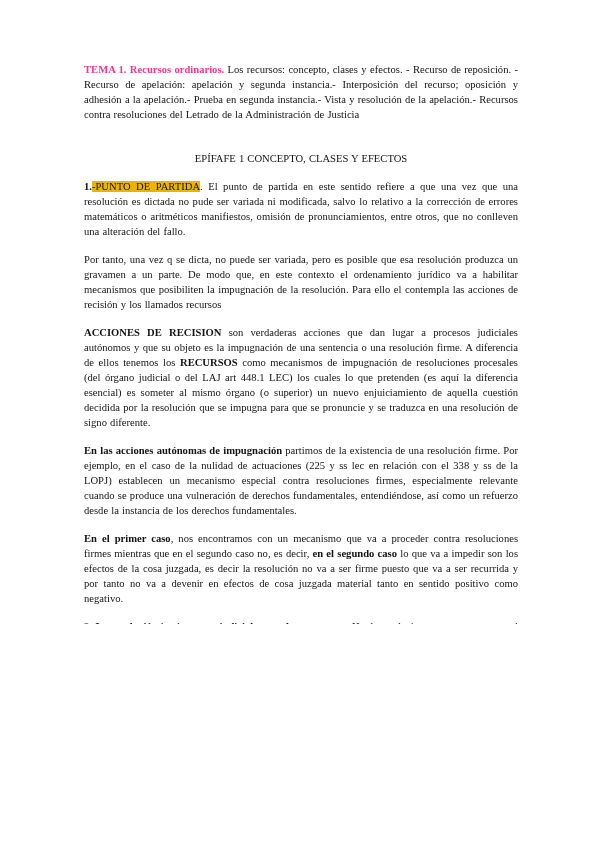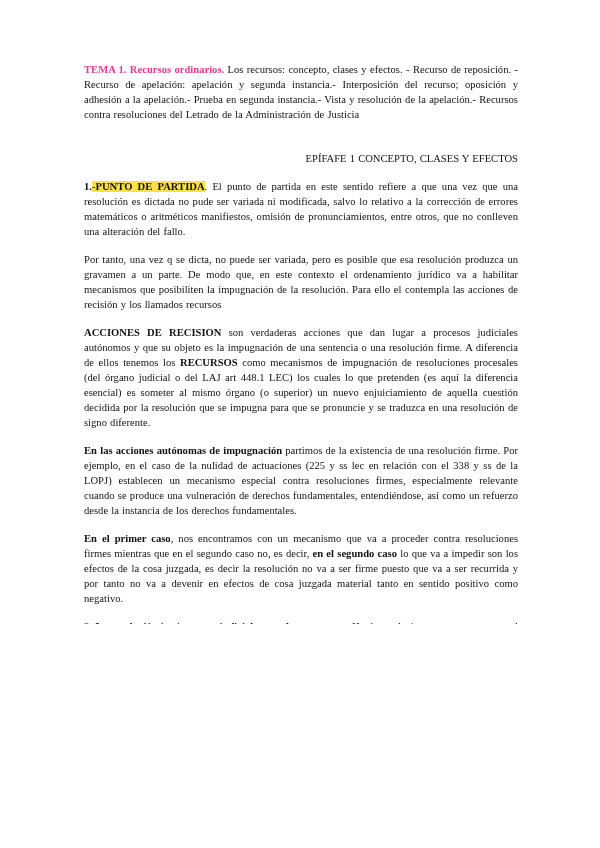--- a/index.html
+++ b/index.html
@@ -23,33 +23,33 @@
     width: 434px;
     font-size: 10.6px;
     line-height: 15px;
   }
   .para {
     margin: 0 0 13px 0;
     text-align: justify;
     word-spacing: 0.5px;
   }
   .para.heading {
-    text-align: right;
+    text-align: center;
     margin-top: 29px;
   }
   .seg-pink {
     color: #ee3a8c;
     font-weight: bold;
   }
   .seg-bold {
     font-weight: bold;
   }
   .seg-highlight {
-    font-weight: bold;
-    background: #fde047;
+    font-weight: normal;
+    background: #eab308;
   }
   .seg-bold-underline {
     font-weight: bold;
     text-decoration: underline;
   }
 </style>
 </head>
 <body>
 
 <div class="page">

